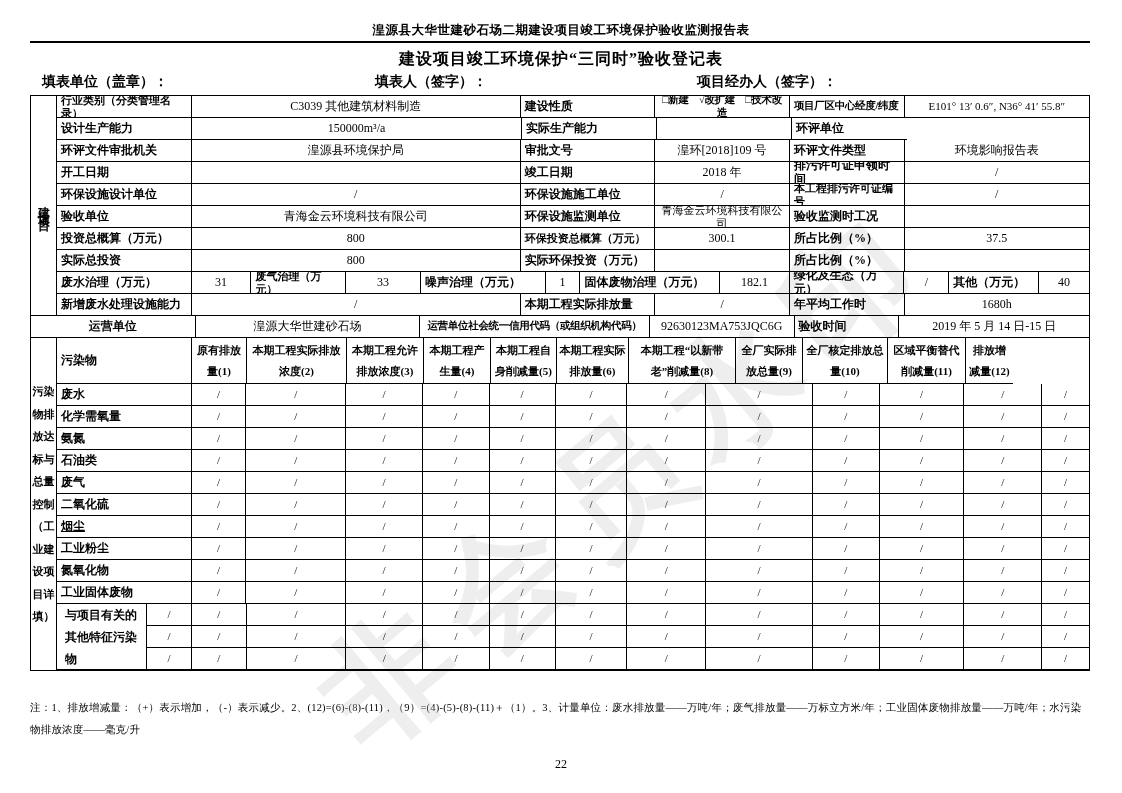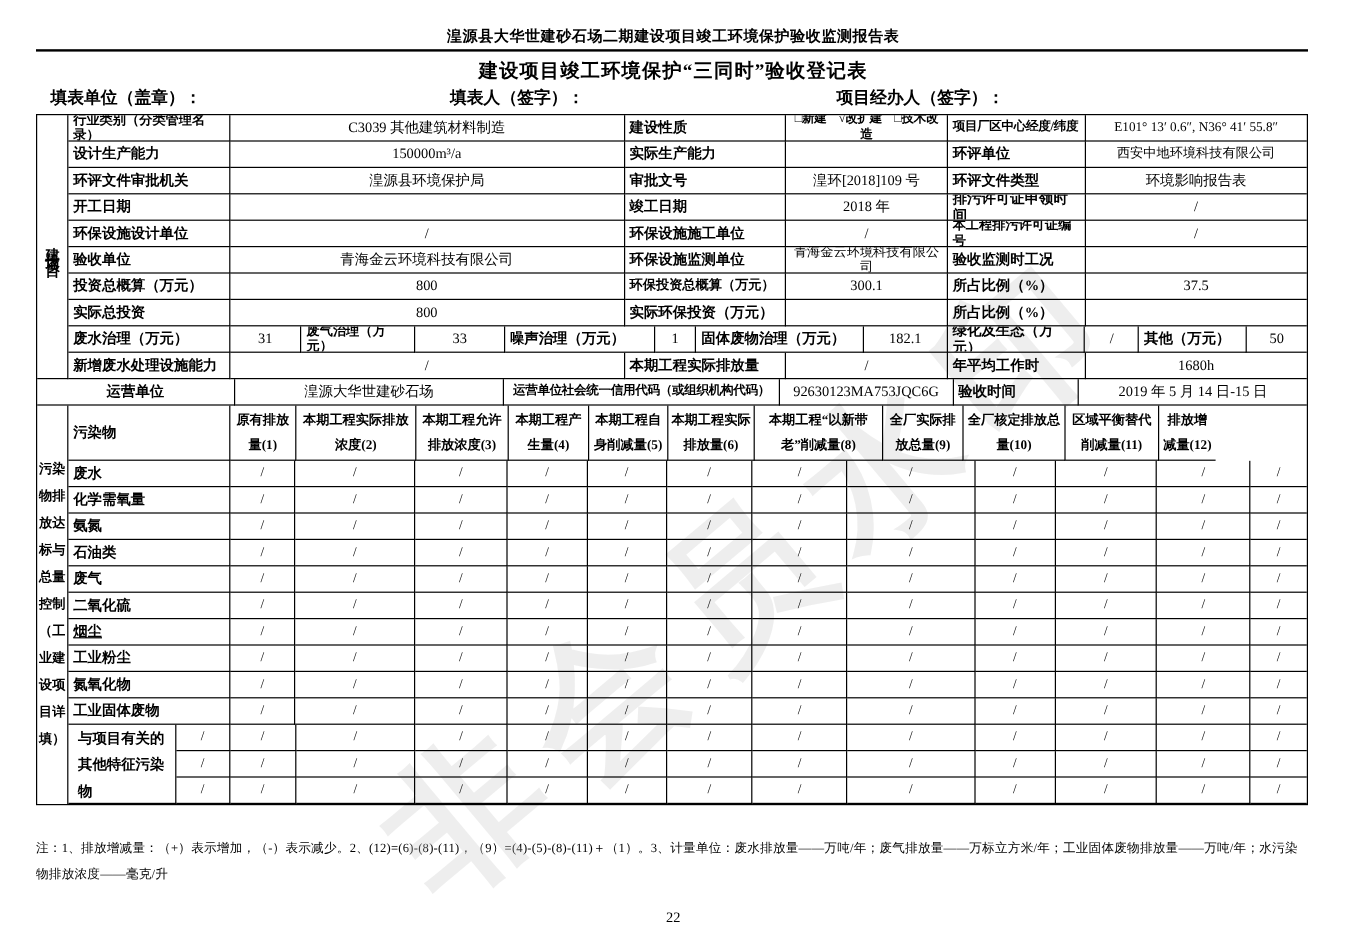--- a/index.html
+++ b/index.html
@@ -89,21 +89,20 @@
         <div class="cell lbl fs10" style="width:115px">项目厂区中心经度/纬度</div>
         <div class="cell fs11" style="width:185px">E101° 13′ 0.6″, N36° 41′ 55.8″</div>
       </div>
 
       <div class="row">
         <div class="cell lbl" style="width:135px">设计生产能力</div>
         <div class="cell" style="width:330px">150000m³/a</div>
         <div class="cell lbl" style="width:135px">实际生产能力</div>
         <div class="cell" style="width:135px"></div>
         <div class="cell lbl" style="width:115px">环评单位</div>
-        <div class="cell fs11" style="width:185px">西安中地环境科技有限公司</div>
       </div>
 
       <div class="row">
         <div class="cell lbl" style="width:135px">环评文件审批机关</div>
         <div class="cell" style="width:330px">湟源县环境保护局</div>
         <div class="cell lbl" style="width:135px">审批文号</div>
         <div class="cell" style="width:135px">湟环[2018]109 号</div>
         <div class="cell lbl" style="width:115px">环评文件类型</div>
         <div class="cell" style="width:185px">环境影响报告表</div>
       </div>
@@ -158,21 +157,21 @@
         <div class="cell" style="width:60px">31</div>
         <div class="cell lbl fs11" style="width:95px">废气治理（万元）</div>
         <div class="cell" style="width:75px">33</div>
         <div class="cell lbl" style="width:125px">噪声治理（万元）</div>
         <div class="cell" style="width:35px">1</div>
         <div class="cell lbl" style="width:140px">固体废物治理（万元）</div>
         <div class="cell" style="width:70px">182.1</div>
         <div class="cell lbl" style="width:115px">绿化及生态（万元）</div>
         <div class="cell" style="width:45px">/</div>
         <div class="cell lbl" style="width:90px">其他（万元）</div>
-        <div class="cell" style="width:50px">50</div>
+        <div class="cell" style="width:50px">40</div>
       </div>
 
       <div class="row">
         <div class="cell lbl" style="width:135px">新增废水处理设施能力</div>
         <div class="cell" style="width:330px">/</div>
         <div class="cell lbl" style="width:135px">本期工程实际排放量</div>
         <div class="cell" style="width:135px">/</div>
         <div class="cell lbl" style="width:115px">年平均工作时</div>
         <div class="cell" style="width:185px">1680h</div>
       </div>

